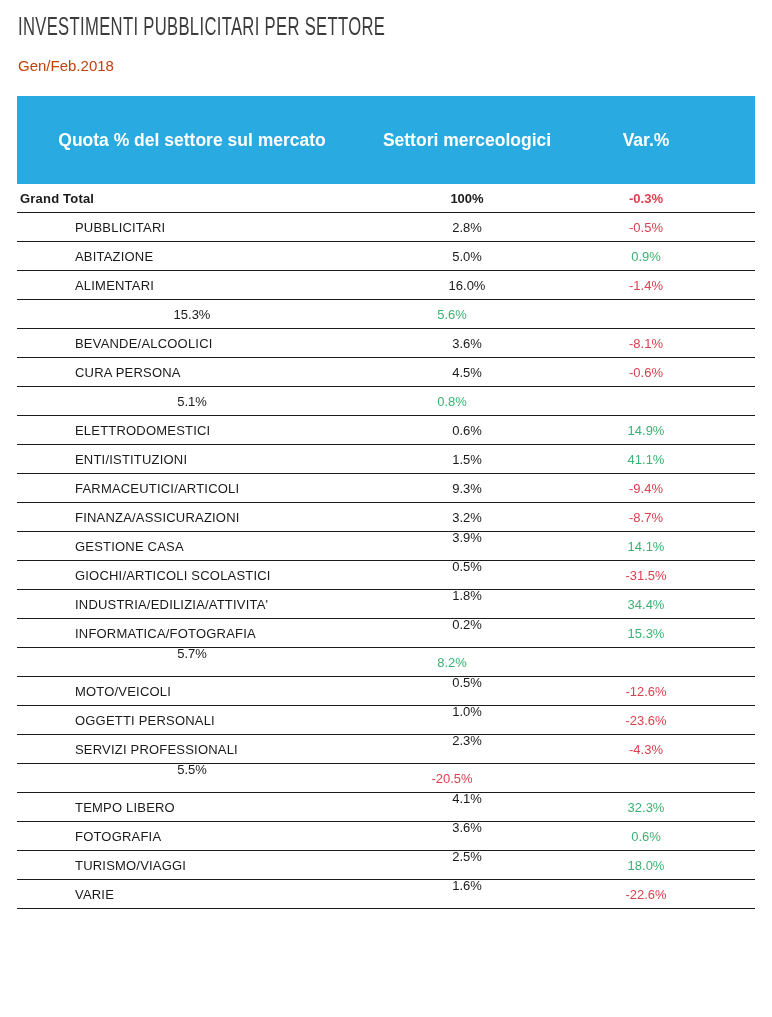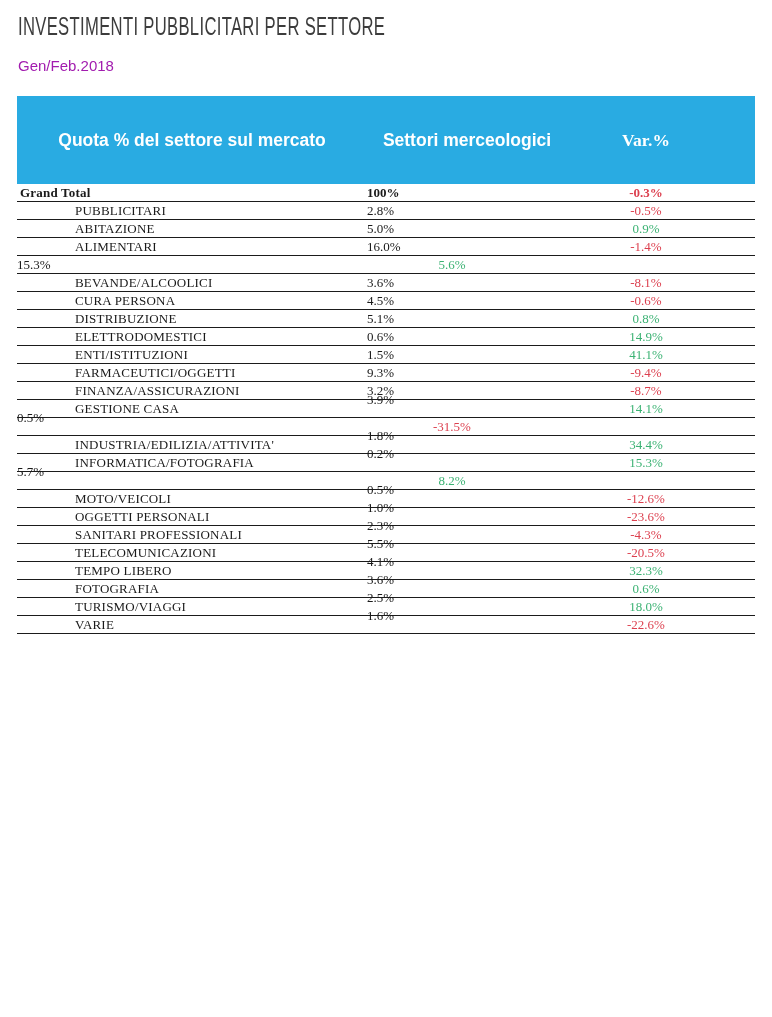--- a/index.html
+++ b/index.html
@@ -14,39 +14,38 @@
   html,body{margin:0;padding:0;}
   body{
     width:772px;height:1017px;background:#FFFFFF;overflow:hidden;
     font-family:"Liberation Sans",sans-serif;color:#1A1A1A;
   }
   .title{
     margin:13px 0 0 18px;font-size:26px;font-weight:normal;line-height:1;
     color:var(--title-color);white-space:nowrap;
     transform:scaleX(0.64);transform-origin:0 0;letter-spacing:0.5px;
   }
-  .subtitle{margin:18px 0 0 18px;font-size:15px;color:#a21caf;}
+  .subtitle{margin:18px 0 0 18px;font-size:15px;color:#c2410c;}
   .table{margin:22px 0 0 17px;width:738px;font-size:13px;}
   .thead{
     display:grid;grid-template-columns:350px 200px 188px;
     background:var(--header-bg);color:var(--header-text);
     height:88px;align-items:center;text-align:center;
     font-weight:bold;font-size:17.5px;
   }
   .th-quota{line-height:1.62;padding:0 35px;}
-  .th-var{padding-right:30px;font-family:Liberation Serif, serif;}
+  .th-var{padding-right:30px;}
   .tbody{width:738px;}
   .tr{
     display:grid;grid-template-columns:350px 200px 188px;
-    height:18px;align-items:center;
+    height:29px;align-items:center;
     border-bottom:1px solid var(--line);
-    font-family:Liberation Serif, serif;
   }
   .td-name{padding-left:58px;letter-spacing:0.2px;white-space:nowrap;}
-  .td-quota{}
+  .td-quota{text-align:center;}
   .td-var{text-align:center;padding-right:30px;}
   .tr.total .td-name{padding-left:3px;}
   .tr.total{font-weight:bold;}
   .td-var.pos{color:var(--positive);}
   .td-var.neg{color:var(--negative);}
   .tr.raised .td-quota{position:relative;top:-9px;}
 </style>
 </head>
 <body>
 
@@ -89,50 +88,50 @@
           <div class="td td-name">BEVANDE/ALCOOLICI</div>
           <div class="td td-quota">3.6%</div>
           <div class="td td-var neg">-8.1%</div>
         </div>
         <div class="tr">
           <div class="td td-name">CURA PERSONA</div>
           <div class="td td-quota">4.5%</div>
           <div class="td td-var neg">-0.6%</div>
         </div>
         <div class="tr">
-          <div class="td td-name">DISTRIBUZIONE</div>
           <div class="td td-quota">5.1%</div>
           <div class="td td-var pos">0.8%</div>
         </div>
         <div class="tr">
           <div class="td td-name">ELETTRODOMESTICI</div>
           <div class="td td-quota">0.6%</div>
           <div class="td td-var pos">14.9%</div>
         </div>
         <div class="tr">
           <div class="td td-name">ENTI/ISTITUZIONI</div>
           <div class="td td-quota">1.5%</div>
           <div class="td td-var pos">41.1%</div>
         </div>
         <div class="tr">
-          <div class="td td-name">FARMACEUTICI/OGGETTI</div>
+          <div class="td td-name">FARMACEUTICI/ARTICOLI</div>
           <div class="td td-quota">9.3%</div>
           <div class="td td-var neg">-9.4%</div>
         </div>
         <div class="tr">
           <div class="td td-name">FINANZA/ASSICURAZIONI</div>
           <div class="td td-quota">3.2%</div>
           <div class="td td-var neg">-8.7%</div>
         </div>
         <div class="tr raised">
           <div class="td td-name">GESTIONE CASA</div>
           <div class="td td-quota">3.9%</div>
           <div class="td td-var pos">14.1%</div>
         </div>
         <div class="tr raised">
+          <div class="td td-name">GIOCHI/ARTICOLI SCOLASTICI</div>
           <div class="td td-quota">0.5%</div>
           <div class="td td-var neg">-31.5%</div>
         </div>
         <div class="tr raised">
           <div class="td td-name">INDUSTRIA/EDILIZIA/ATTIVITA'</div>
           <div class="td td-quota">1.8%</div>
           <div class="td td-var pos">34.4%</div>
         </div>
         <div class="tr raised">
           <div class="td td-name">INFORMATICA/FOTOGRAFIA</div>
@@ -147,26 +146,25 @@
           <div class="td td-name">MOTO/VEICOLI</div>
           <div class="td td-quota">0.5%</div>
           <div class="td td-var neg">-12.6%</div>
         </div>
         <div class="tr raised">
           <div class="td td-name">OGGETTI PERSONALI</div>
           <div class="td td-quota">1.0%</div>
           <div class="td td-var neg">-23.6%</div>
         </div>
         <div class="tr raised">
-          <div class="td td-name">SANITARI PROFESSIONALI</div>
+          <div class="td td-name">SERVIZI PROFESSIONALI</div>
           <div class="td td-quota">2.3%</div>
           <div class="td td-var neg">-4.3%</div>
         </div>
         <div class="tr raised">
-          <div class="td td-name">TELECOMUNICAZIONI</div>
           <div class="td td-quota">5.5%</div>
           <div class="td td-var neg">-20.5%</div>
         </div>
         <div class="tr raised">
           <div class="td td-name">TEMPO LIBERO</div>
           <div class="td td-quota">4.1%</div>
           <div class="td td-var pos">32.3%</div>
         </div>
         <div class="tr raised">
           <div class="td td-name">FOTOGRAFIA</div>

